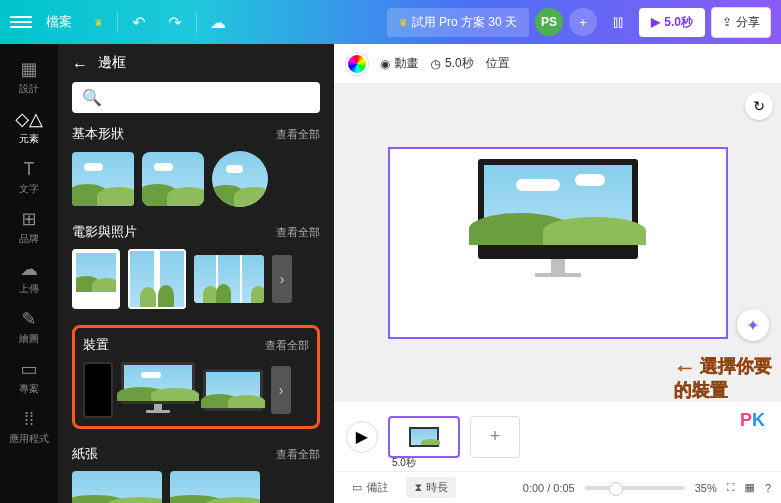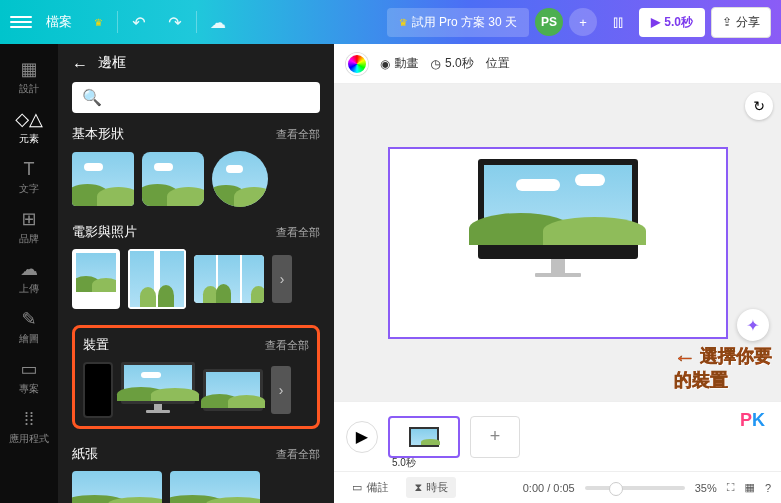--- a/index.html
+++ b/index.html
@@ -56,21 +56,21 @@
 .canvas-toolbar{height:40px;background:#fff;border-bottom:1px solid #eee;display:flex;align-items:center;padding:0 12px;gap:12px;font-size:12px}
 .color-swatch{width:22px;height:22px;border-radius:50%;background:conic-gradient(red,yellow,lime,cyan,blue,magenta,red);border:2px solid #fff;box-shadow:0 0 0 1px #ddd;cursor:pointer}
 .tb-item{display:flex;align-items:center;gap:4px;cursor:pointer;color:#333}
 .canvas-viewport{flex:1;position:relative;display:flex;align-items:center;justify-content:center}
 .canvas-page{width:340px;height:192px;background:#fff;border:2px solid #8b5cf6;position:relative}
 .imac{width:160px;display:flex;flex-direction:column;align-items:center;margin:10px auto 0}
 .imac-screen{width:100%;height:100px;border:6px solid #1a1a1a;border-bottom-width:14px;border-radius:3px;position:relative}
 .imac-stand{width:14px;height:14px;background:#c0c0c0}.imac-base{width:46px;height:4px;background:#c0c0c0;border-radius:1px}
 .rotate-badge{position:absolute;top:8px;right:8px;width:28px;height:28px;border-radius:50%;background:#fff;box-shadow:0 1px 3px rgba(0,0,0,.2);display:flex;align-items:center;justify-content:center;font-size:14px;cursor:pointer}
 .sparkle-btn{position:absolute;bottom:60px;right:12px;width:32px;height:32px;border-radius:50%;background:#fff;box-shadow:0 1px 4px rgba(0,0,0,.2);display:flex;align-items:center;justify-content:center;color:#8b5cf6;cursor:pointer}
-.annotation{position:absolute;top:298px;left:340px;color:#ff5722;font-size:18px;font-weight:700;text-shadow:1px 1px 0 #fff;-webkit-text-stroke:.5px #8b4513}
+.annotation{position:absolute;top:308px;left:340px;color:#ff5722;font-size:18px;font-weight:700;text-shadow:1px 1px 0 #fff;-webkit-text-stroke:.5px #8b4513}
 .annotation::before{content:"←";margin-right:4px;font-size:22px}
 .timeline{height:70px;background:#fff;border-top:1px solid #eee;display:flex;align-items:center;padding:0 12px;gap:10px;position:relative}
 .tl-play{width:32px;height:32px;border-radius:50%;border:1px solid #ddd;display:flex;align-items:center;justify-content:center;cursor:pointer}
 .tl-frame{width:72px;height:42px;border:2px solid #8b5cf6;border-radius:4px;position:relative;background:#fff;display:flex;align-items:center;justify-content:center}
 .tl-frame .mini{width:30px;height:20px;border:2px solid #333}
 .tl-frame .dur{position:absolute;bottom:-14px;left:2px;font-size:10px;color:#333}
 .tl-add{width:50px;height:42px;border:1px solid #ddd;border-radius:4px;display:flex;align-items:center;justify-content:center;font-size:18px;color:#888;cursor:pointer}
 .watermark{position:absolute;right:16px;bottom:40px;font-size:18px;font-weight:700}
 .watermark .p{color:#ff4081}.watermark .k{color:#2196f3}
 .bottom-bar{height:32px;background:#fff;border-top:1px solid #eee;display:flex;align-items:center;padding:0 10px;gap:10px;font-size:11px;color:#555}

